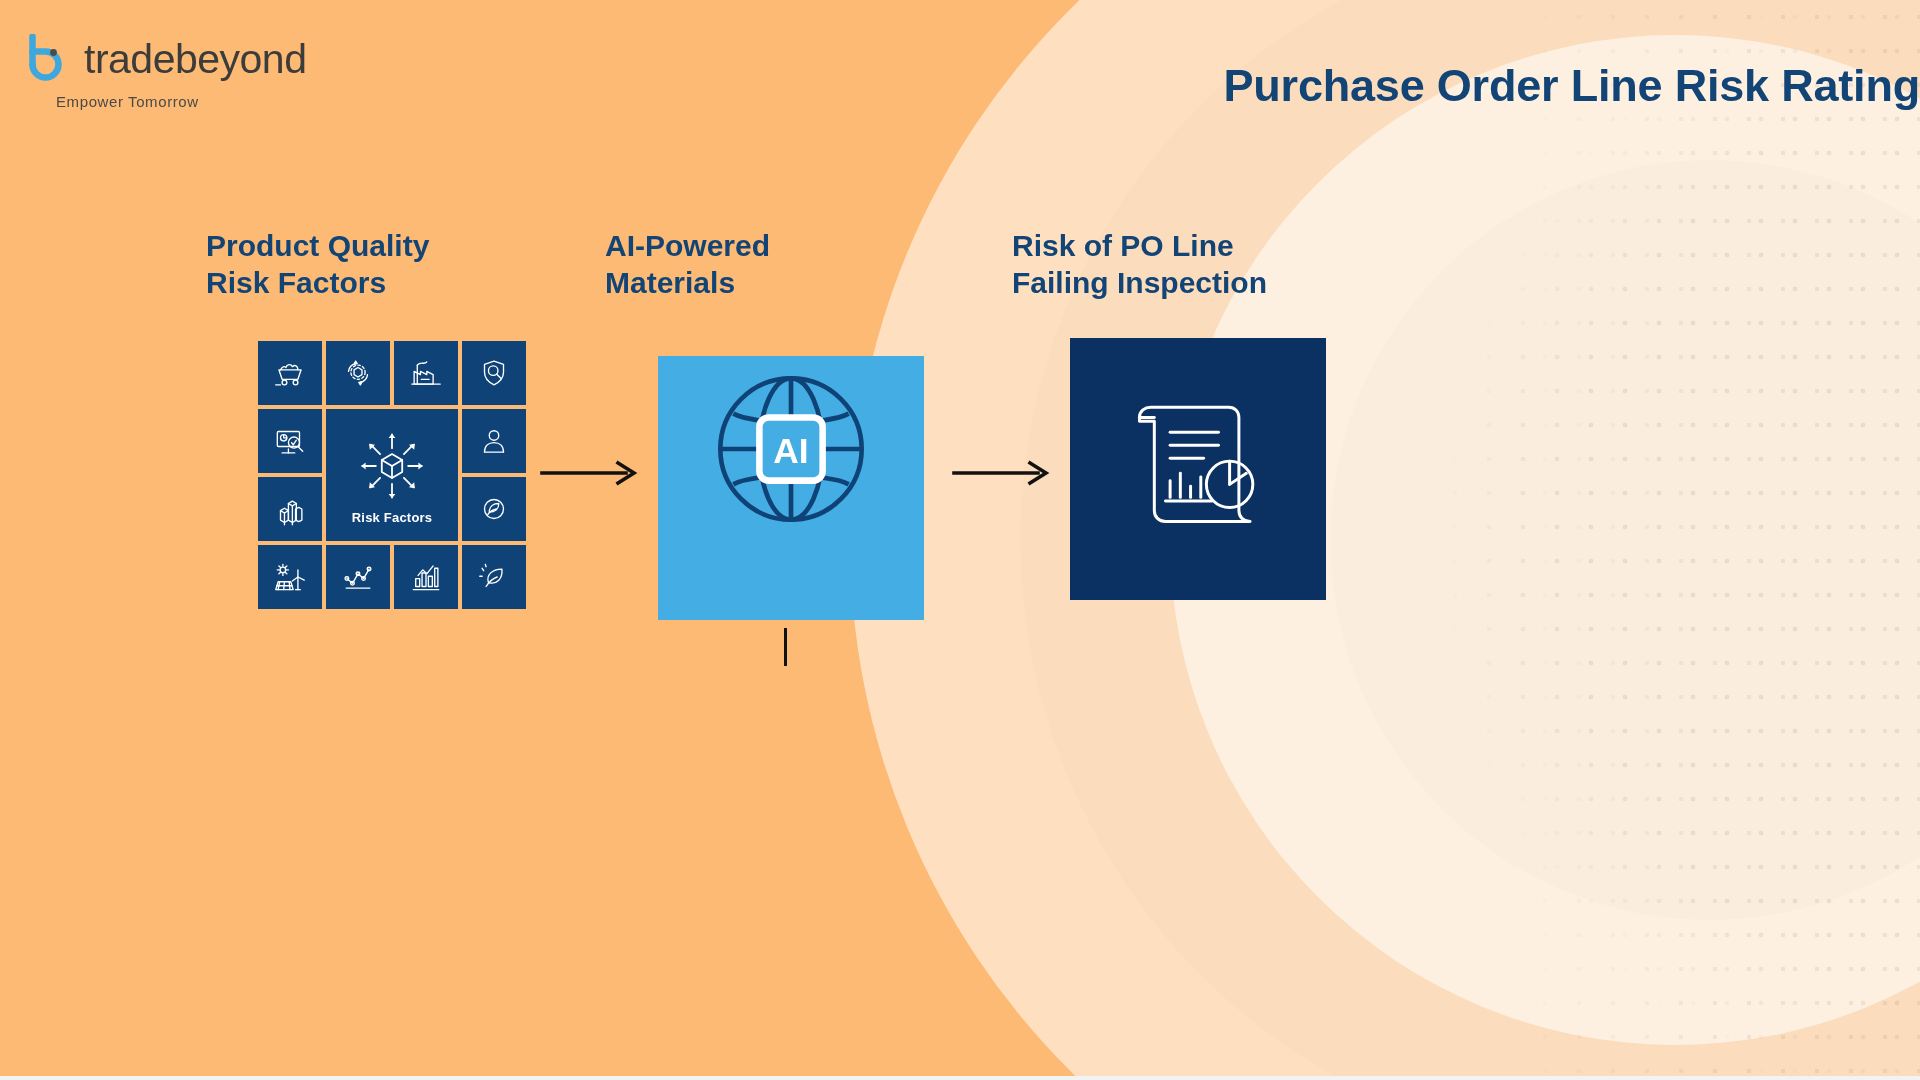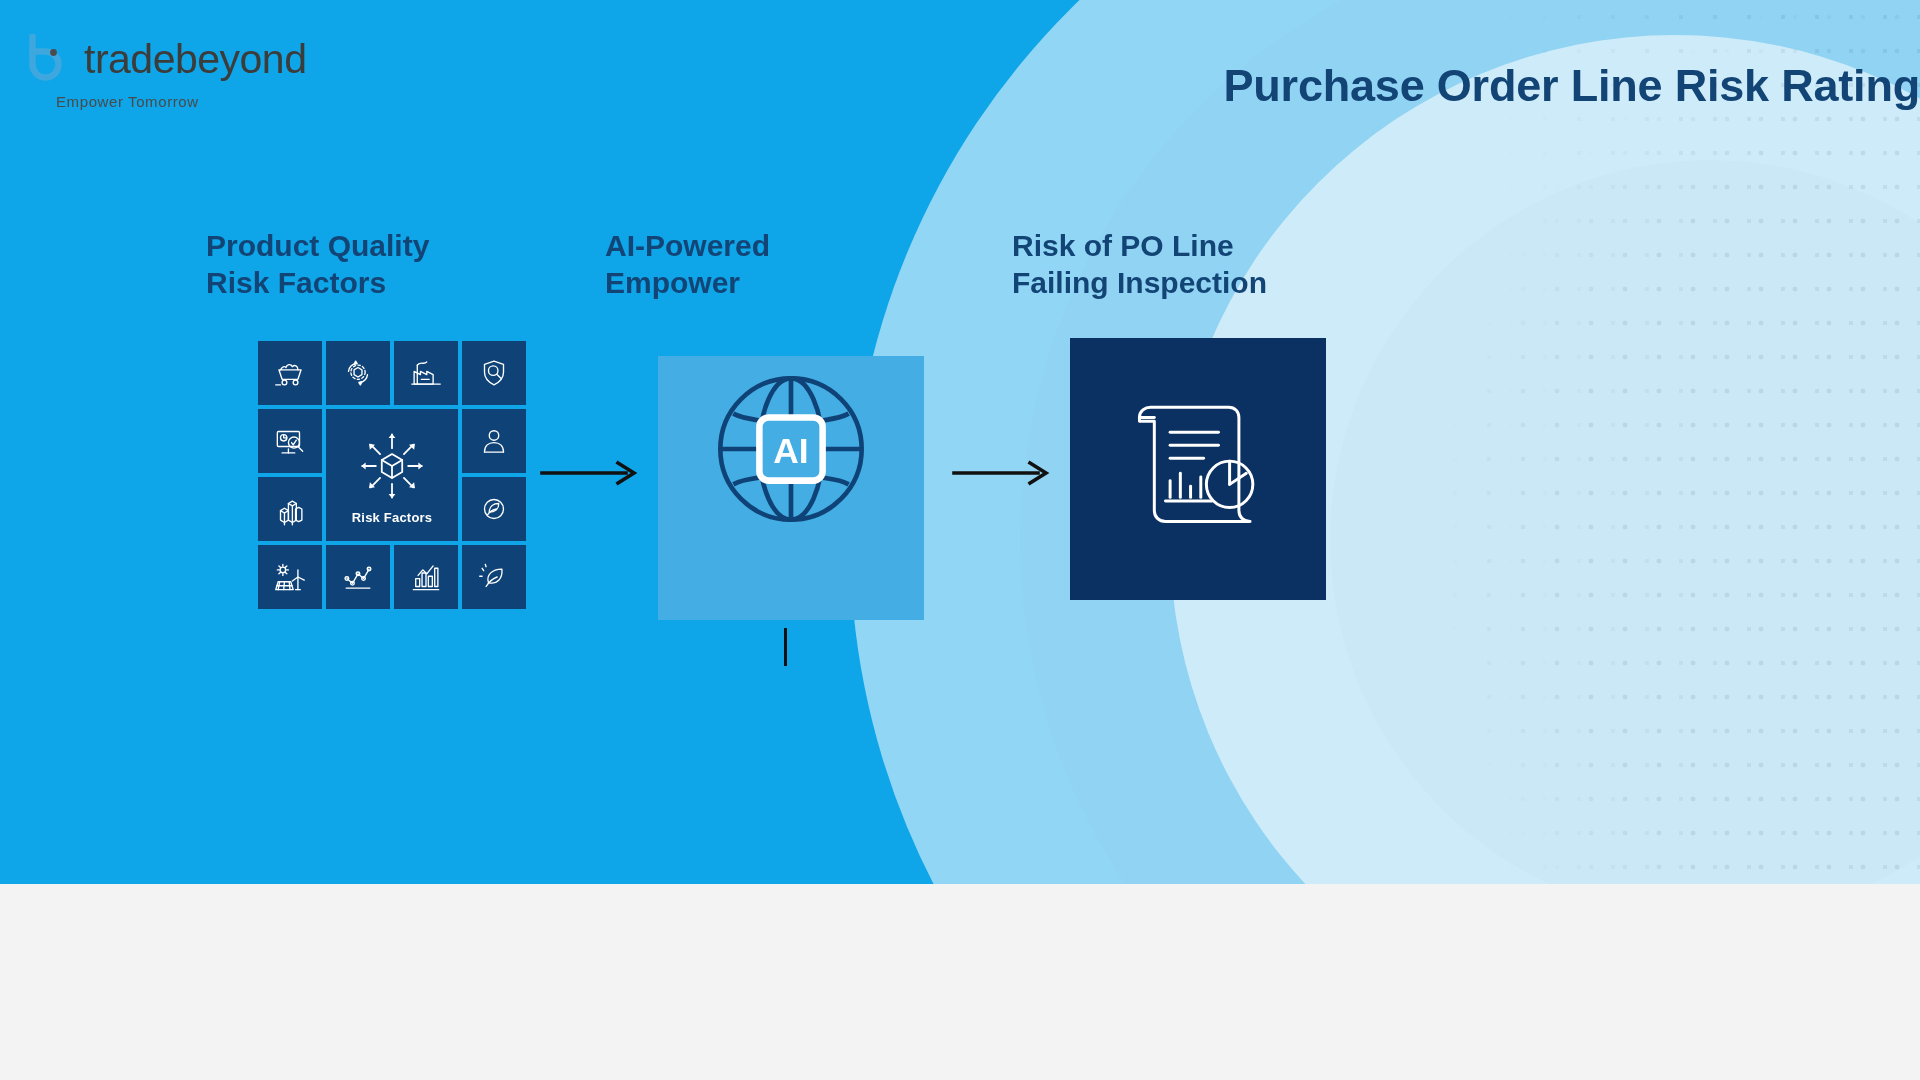--- a/index.html
+++ b/index.html
@@ -4,22 +4,22 @@
 <style>
   * { box-sizing: border-box; margin: 0; padding: 0; }
   html, body {
     width: 1920px; height: 1080px;
     font-family: "Liberation Sans", sans-serif;
     background: #f3f3f3;
     overflow: hidden;
   }
   #stage {
     position: relative;
-    width: 1920px; height: 884px;
-    background: #0ea5e9;
+    width: 1920px; height: 1076px;
+    background: #fdba74;
     overflow: hidden;
   }
 
   
   .bg-layer { position: absolute; inset: 0; pointer-events: none; }
 
   .arc {
     position: absolute;
     border-radius: 50%;
     border: 1px solid rgba(0,0,0,0.035);
@@ -206,21 +206,21 @@
       <div class="logo-word">tradebeyond</div>
     </div>
     <div class="logo-tag">Empower Tomorrow</div>
   </div>
 
   <div id="page-title">Purchase Order Line Risk Rating</div>
 
   <div class="col-head" id="head-1">Product Quality
 Risk Factors</div>
   <div class="col-head" id="head-2">AI-Powered
-Empower</div>
+Materials</div>
   <div class="col-head" id="head-3">Risk of PO Line
 Failing Inspection</div>
 
   <div id="mosaic">
 
     <div class="tile">
       <svg viewBox="0 0 48 48" fill="none" stroke="#fff" stroke-width="1.7" stroke-linecap="round" stroke-linejoin="round">
         <path d="M10 20 h28 l-4 12 H14 z"></path>
         <path d="M12 20 c2-4 5-5 7-3 c1-4 6-5 8-1 c3-3 7-1 7 4"></path>
         <circle cx="17" cy="36" r="3"></circle>

